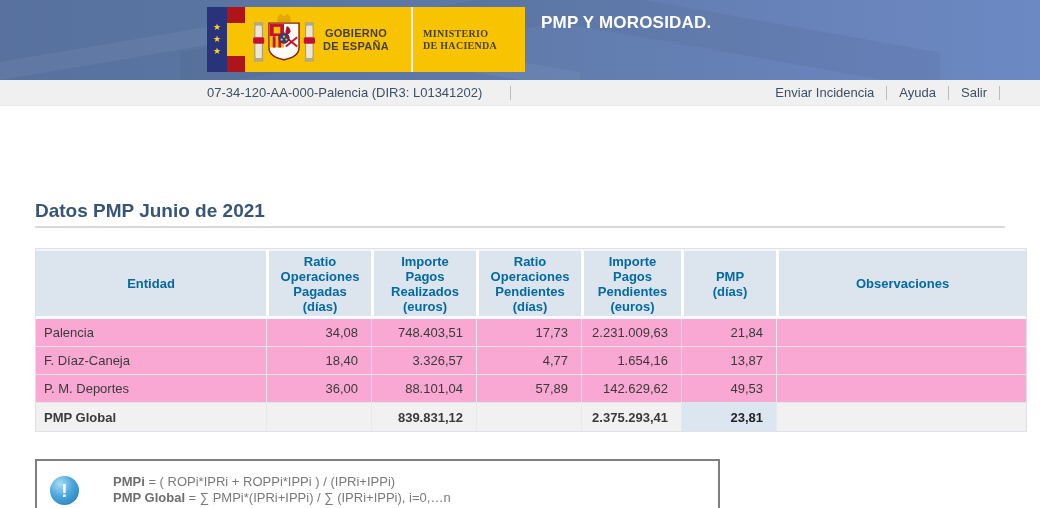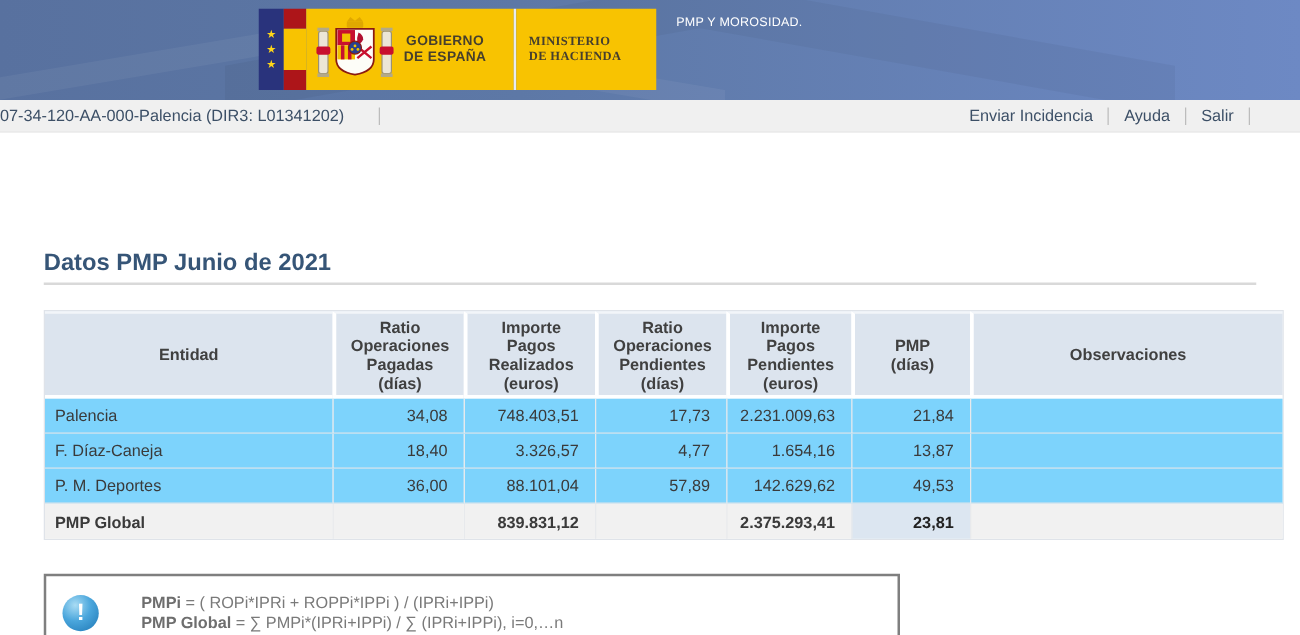--- a/index.html
+++ b/index.html
@@ -27,45 +27,45 @@
   .main-seg { width:166px; height:100%; background:#f8c301; display:flex;
               align-items:center; padding-left:8px;text-align:center; }
   .gob-text { margin-left:8px; font-size:11px; font-weight:bold; color:#463f2d;
               white-space:pre-line; line-height:13px; letter-spacing:0.3px; }
   .logo-divider { width:2px; height:100%; background:rgba(255,255,255,0.85); }
   .min-seg { width:112px; height:100%; background:#f8c301; display:flex; align-items:center;
              padding-left:10px; }
   .min-text { font-size:10px; font-weight:bold; color:#463f2d; white-space:pre-line;
               line-height:12px; letter-spacing:0.3px;font-family:Liberation Serif, serif; }
 
-  .app-title { position:absolute; left:541px; top:13px; color:#fff; font-size:10px;
-               font-weight:normal; letter-spacing:0.2px; }
+  .app-title { position:absolute; left:541px; top:13px; color:#fff; font-size:17px;
+               font-weight:bold; letter-spacing:0.2px; }
 
   
   .menubar { height:26px; background:#f0f0f0; border-bottom:1px solid #e8e8e8;
              display:flex; align-items:center; font-size:13px; color:#3c4f66; }
-  .breadcrumb-wrap { display:flex; align-items:center; }
+  .breadcrumb-wrap { margin-left:207px; display:flex; align-items:center; }
   .vsep { width:1px; height:14px; background:#bcbcbc; }
   .breadcrumb-wrap .vsep { margin-left:28px; }
   .menu-links { margin-left:auto; margin-right:40px; display:flex; align-items:center; gap:12px;justify-content:flex-end; }
   .menu-links a { color:#3c4f66; text-decoration:none; cursor:pointer; }
 
   
   .content { padding-left:35px; }
   .page-title { margin-top:94px; font-size:19px; font-weight:bold; color:#365577; }
   .title-rule { margin-top:4px; width:970px; height:2px; background:#d9d9d9; }
 
   
   table.pmp { margin-top:20px; width:992px; border-collapse:separate; border-spacing:0;
               table-layout:fixed; border:1px solid #dfe3e9; font-size:13px; }
-  th { background:#dce4ee; color:#404040; font-weight:bold; height:70px;
+  th { background:#dce4ee; color:#0369a1; font-weight:bold; height:70px;
        text-align:center; vertical-align:middle; white-space:pre-line; line-height:15px;
        border-top:2px solid #f2f5f9; border-bottom:3px solid #fff; }
   th + th { border-left:3px solid #fff; }
-  td { height:28px; color:#3a3a3a; border-bottom:1px solid #e2e5e9; background:#7dd3fc;
+  td { height:28px; color:#3a3a3a; border-bottom:1px solid #e2e5e9; background:#f9a8d4;
        vertical-align:middle; }
   td + td { border-left:1px solid #e7e9ec; }
   td.ent { text-align:left; padding-left:8px; }
   td.num { text-align:right; padding-right:13px; }
   tr.total td { background:#f1f1f1; font-weight:bold; border-bottom:none; }
   tr.total td.pmp-hl { background:#dce6f1; color:#222; }
 
   
   .info-box { margin-top:27px; width:685px; height:62px; border:2px solid #7f7f7f;
               display:flex; align-items:center; }

